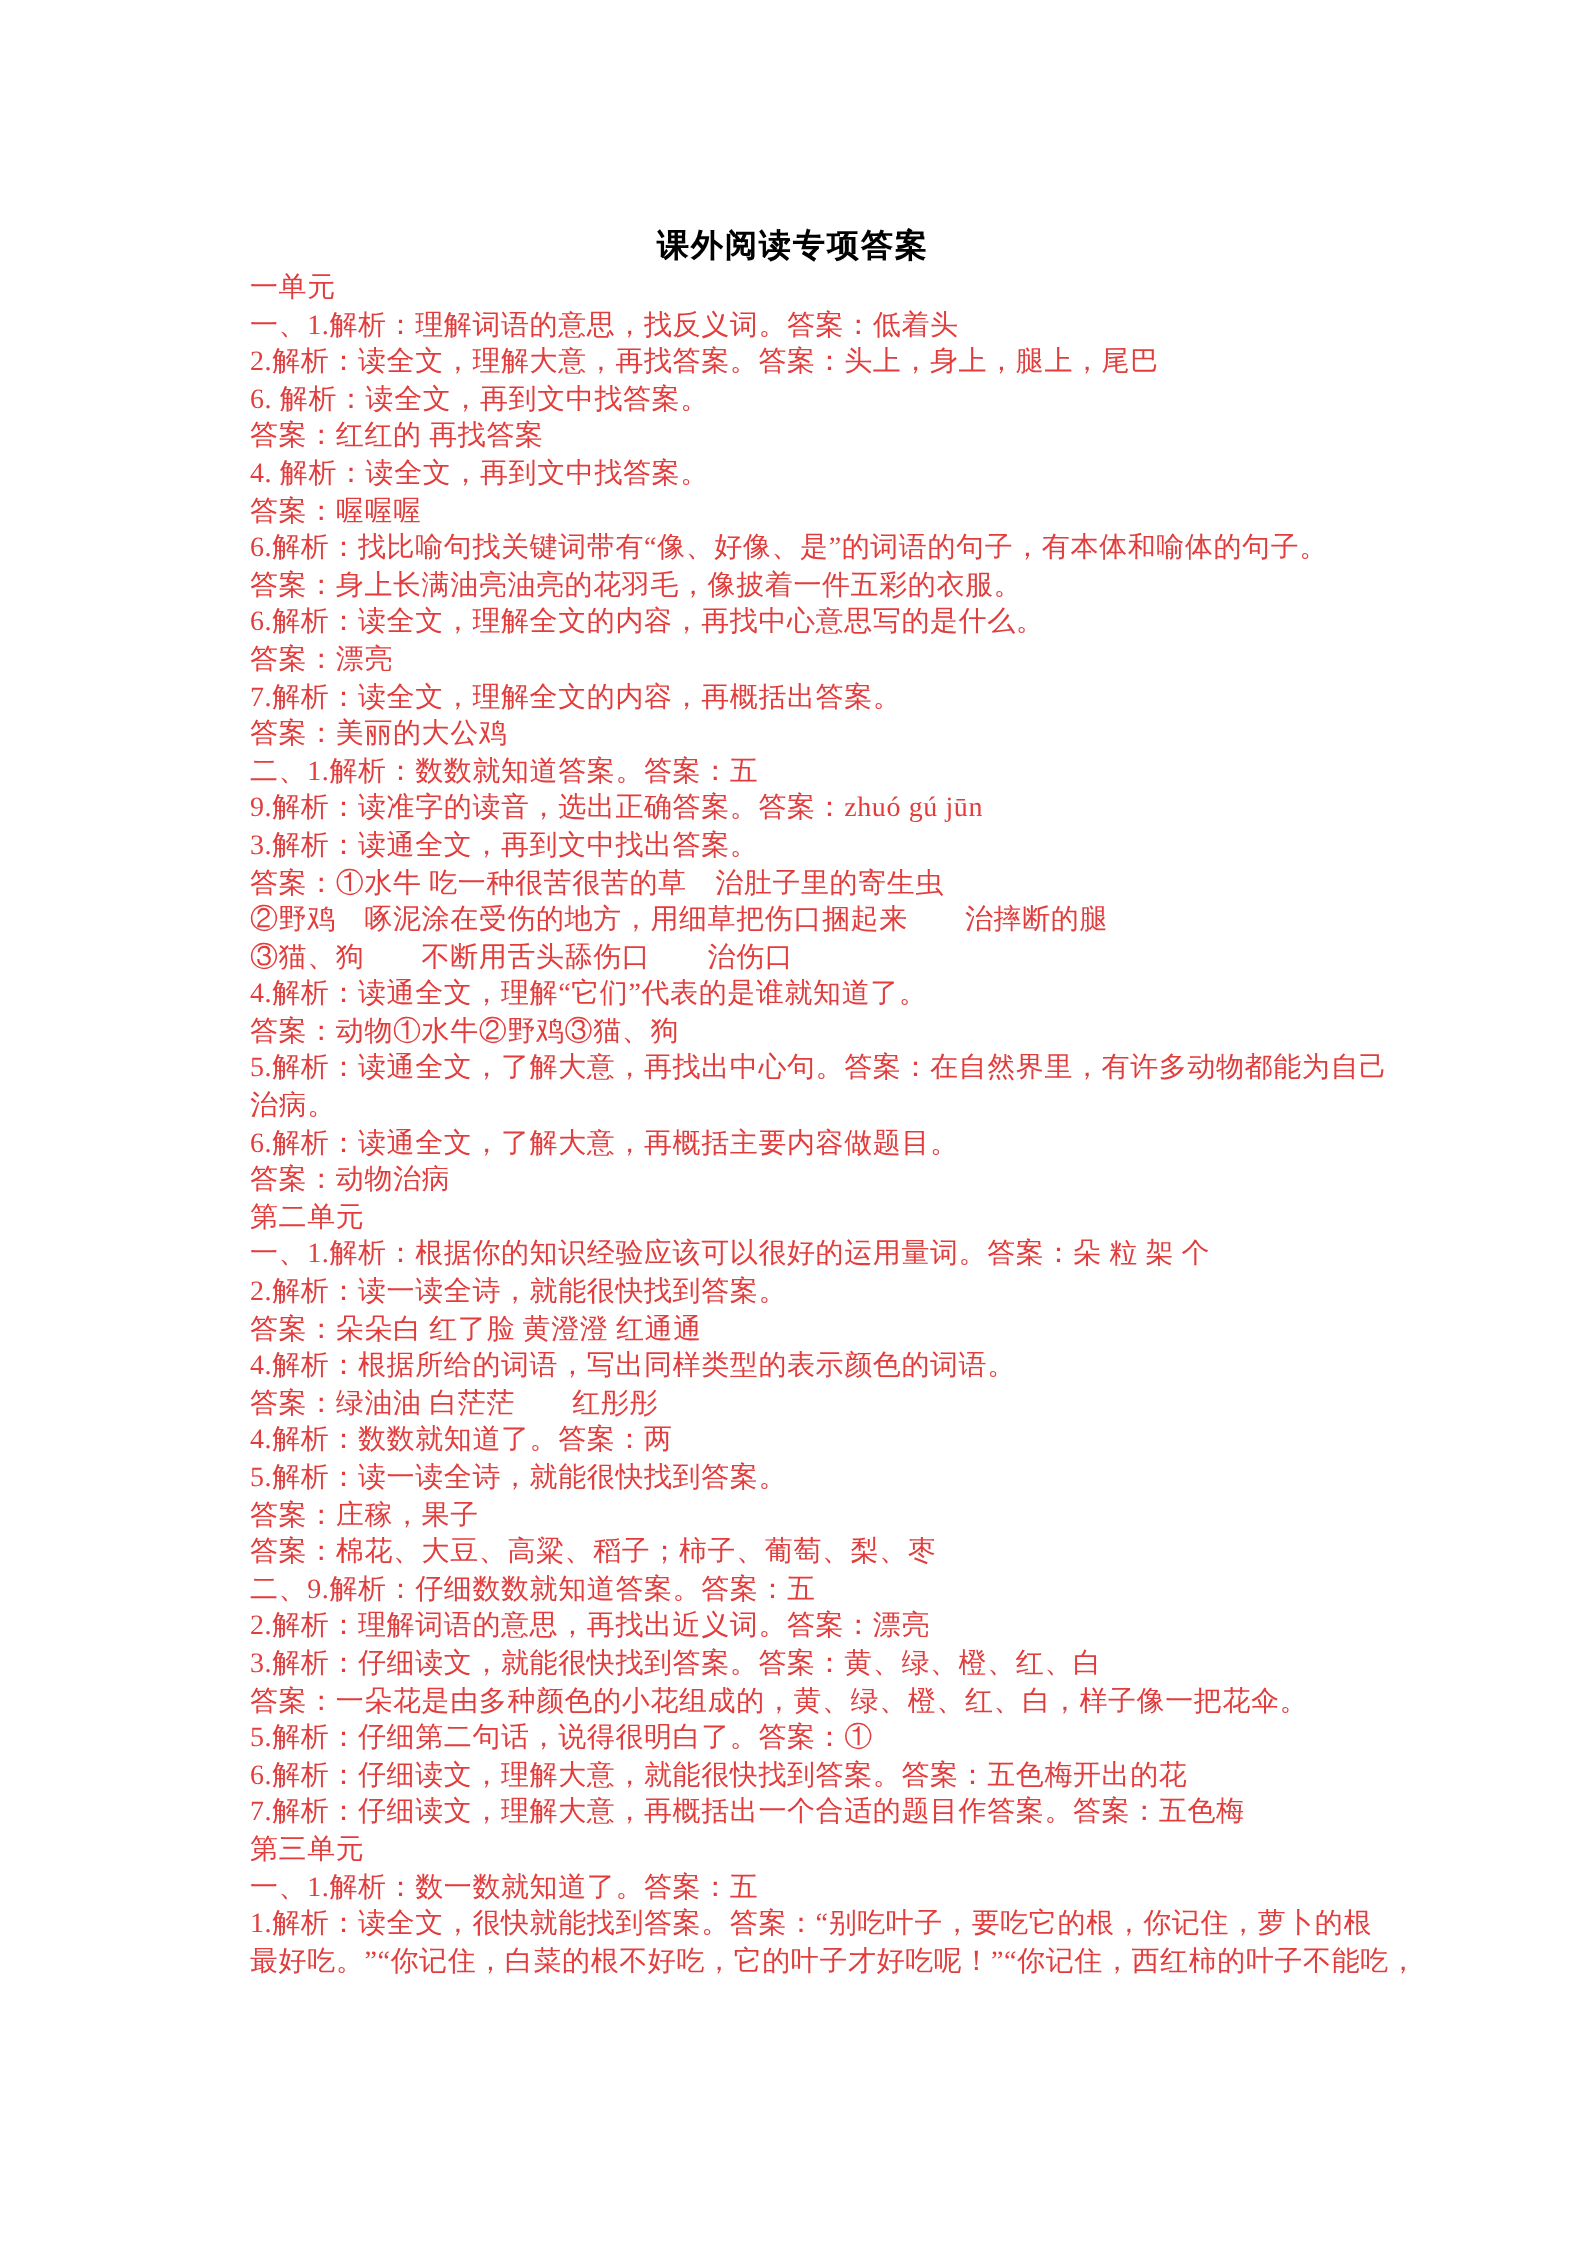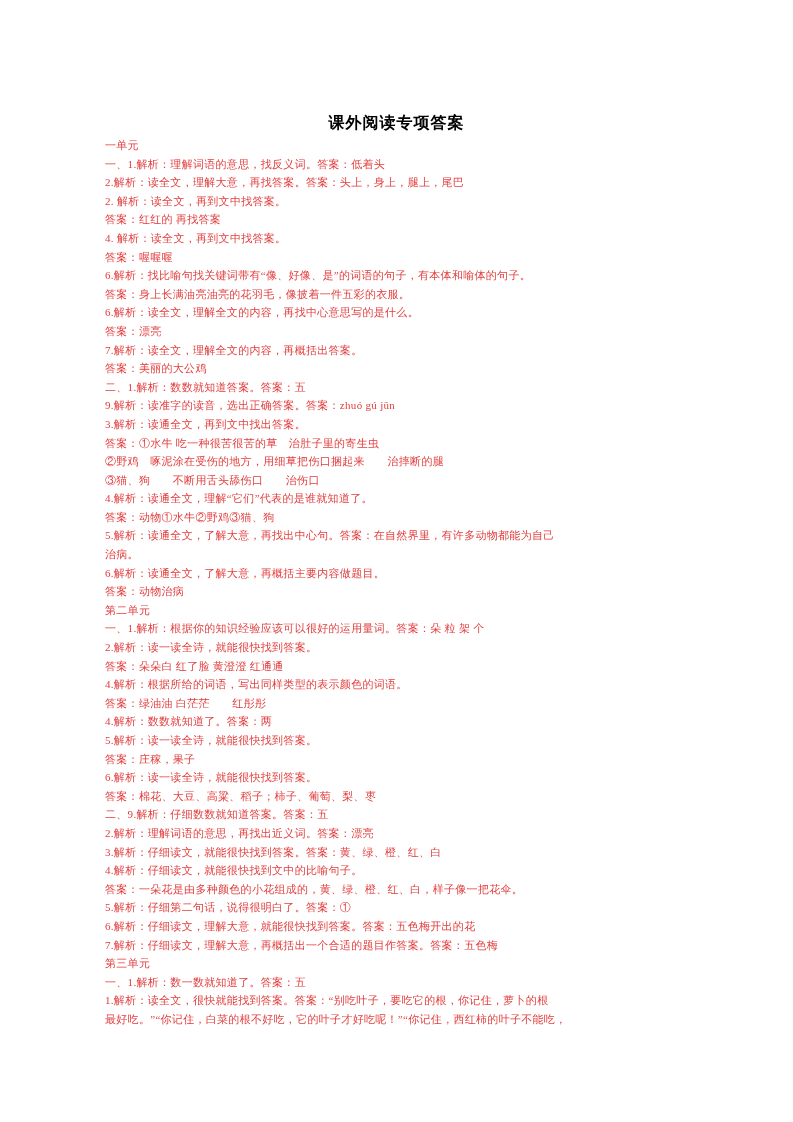--- a/index.html
+++ b/index.html
@@ -22,42 +22,42 @@
     width: 100%;
     text-align: center;
     font-size: 16px;
     font-weight: bold;
     color: #000000;
     letter-spacing: 1px;
     margin-top: 20px;
   }
   .doc-body {
     position: absolute;
-    left: 105px;
+    left: 125px;
     top: 136px;
     width: 586px;
-    font-size: 11px;
+    font-size: 14px;
   }
   .doc-body .line {
     white-space: pre-wrap;
     line-height: 18.6px;
     min-height: 18.6px;
     letter-spacing: 0.3px;
   }
 </style>
 </head>
 <body>
 
 <div class="page">
   <div class="doc-title" style="color: rgb(0, 0, 0);">课外阅读专项答案</div>
   <div class="doc-body" style="color: rgb(226, 61, 61);">
       <div class="line">一单元</div>
       <div class="line">一、1.解析：理解词语的意思，找反义词。答案：低着头</div>
       <div class="line">2.解析：读全文，理解大意，再找答案。答案：头上，身上，腿上，尾巴</div>
-      <div class="line">2. 解析：读全文，再到文中找答案。</div>
+      <div class="line">6. 解析：读全文，再到文中找答案。</div>
       <div class="line">答案：红红的 再找答案</div>
       <div class="line">4. 解析：读全文，再到文中找答案。</div>
       <div class="line">答案：喔喔喔</div>
       <div class="line">6.解析：找比喻句找关键词带有“像、好像、是”的词语的句子，有本体和喻体的句子。</div>
       <div class="line">答案：身上长满油亮油亮的花羽毛，像披着一件五彩的衣服。</div>
       <div class="line">6.解析：读全文，理解全文的内容，再找中心意思写的是什么。</div>
       <div class="line">答案：漂亮</div>
       <div class="line">7.解析：读全文，理解全文的内容，再概括出答案。</div>
       <div class="line">答案：美丽的大公鸡</div>
       <div class="line">二、1.解析：数数就知道答案。答案：五</div>
@@ -74,26 +74,24 @@
       <div class="line">答案：动物治病</div>
       <div class="line">第二单元</div>
       <div class="line">一、1.解析：根据你的知识经验应该可以很好的运用量词。答案：朵 粒 架 个</div>
       <div class="line">2.解析：读一读全诗，就能很快找到答案。</div>
       <div class="line">答案：朵朵白 红了脸 黄澄澄 红通通</div>
       <div class="line">4.解析：根据所给的词语，写出同样类型的表示颜色的词语。</div>
       <div class="line">答案：绿油油 白茫茫　　红彤彤</div>
       <div class="line">4.解析：数数就知道了。答案：两</div>
       <div class="line">5.解析：读一读全诗，就能很快找到答案。</div>
       <div class="line">答案：庄稼，果子</div>
-      <div class="line">6.解析：读一读全诗，就能很快找到答案。</div>
       <div class="line">答案：棉花、大豆、高粱、稻子；柿子、葡萄、梨、枣</div>
       <div class="line">二、9.解析：仔细数数就知道答案。答案：五</div>
       <div class="line">2.解析：理解词语的意思，再找出近义词。答案：漂亮</div>
       <div class="line">3.解析：仔细读文，就能很快找到答案。答案：黄、绿、橙、红、白</div>
-      <div class="line">4.解析：仔细读文，就能很快找到文中的比喻句子。</div>
       <div class="line">答案：一朵花是由多种颜色的小花组成的，黄、绿、橙、红、白，样子像一把花伞。</div>
       <div class="line">5.解析：仔细第二句话，说得很明白了。答案：①</div>
       <div class="line">6.解析：仔细读文，理解大意，就能很快找到答案。答案：五色梅开出的花</div>
       <div class="line">7.解析：仔细读文，理解大意，再概括出一个合适的题目作答案。答案：五色梅</div>
       <div class="line">第三单元</div>
       <div class="line">一、1.解析：数一数就知道了。答案：五</div>
       <div class="line">1.解析：读全文，很快就能找到答案。答案：“别吃叶子，要吃它的根，你记住，萝卜的根</div>
       <div class="line">最好吃。”“你记住，白菜的根不好吃，它的叶子才好吃呢！”“你记住，西红柿的叶子不能吃，</div>
     </div>
 </div>

